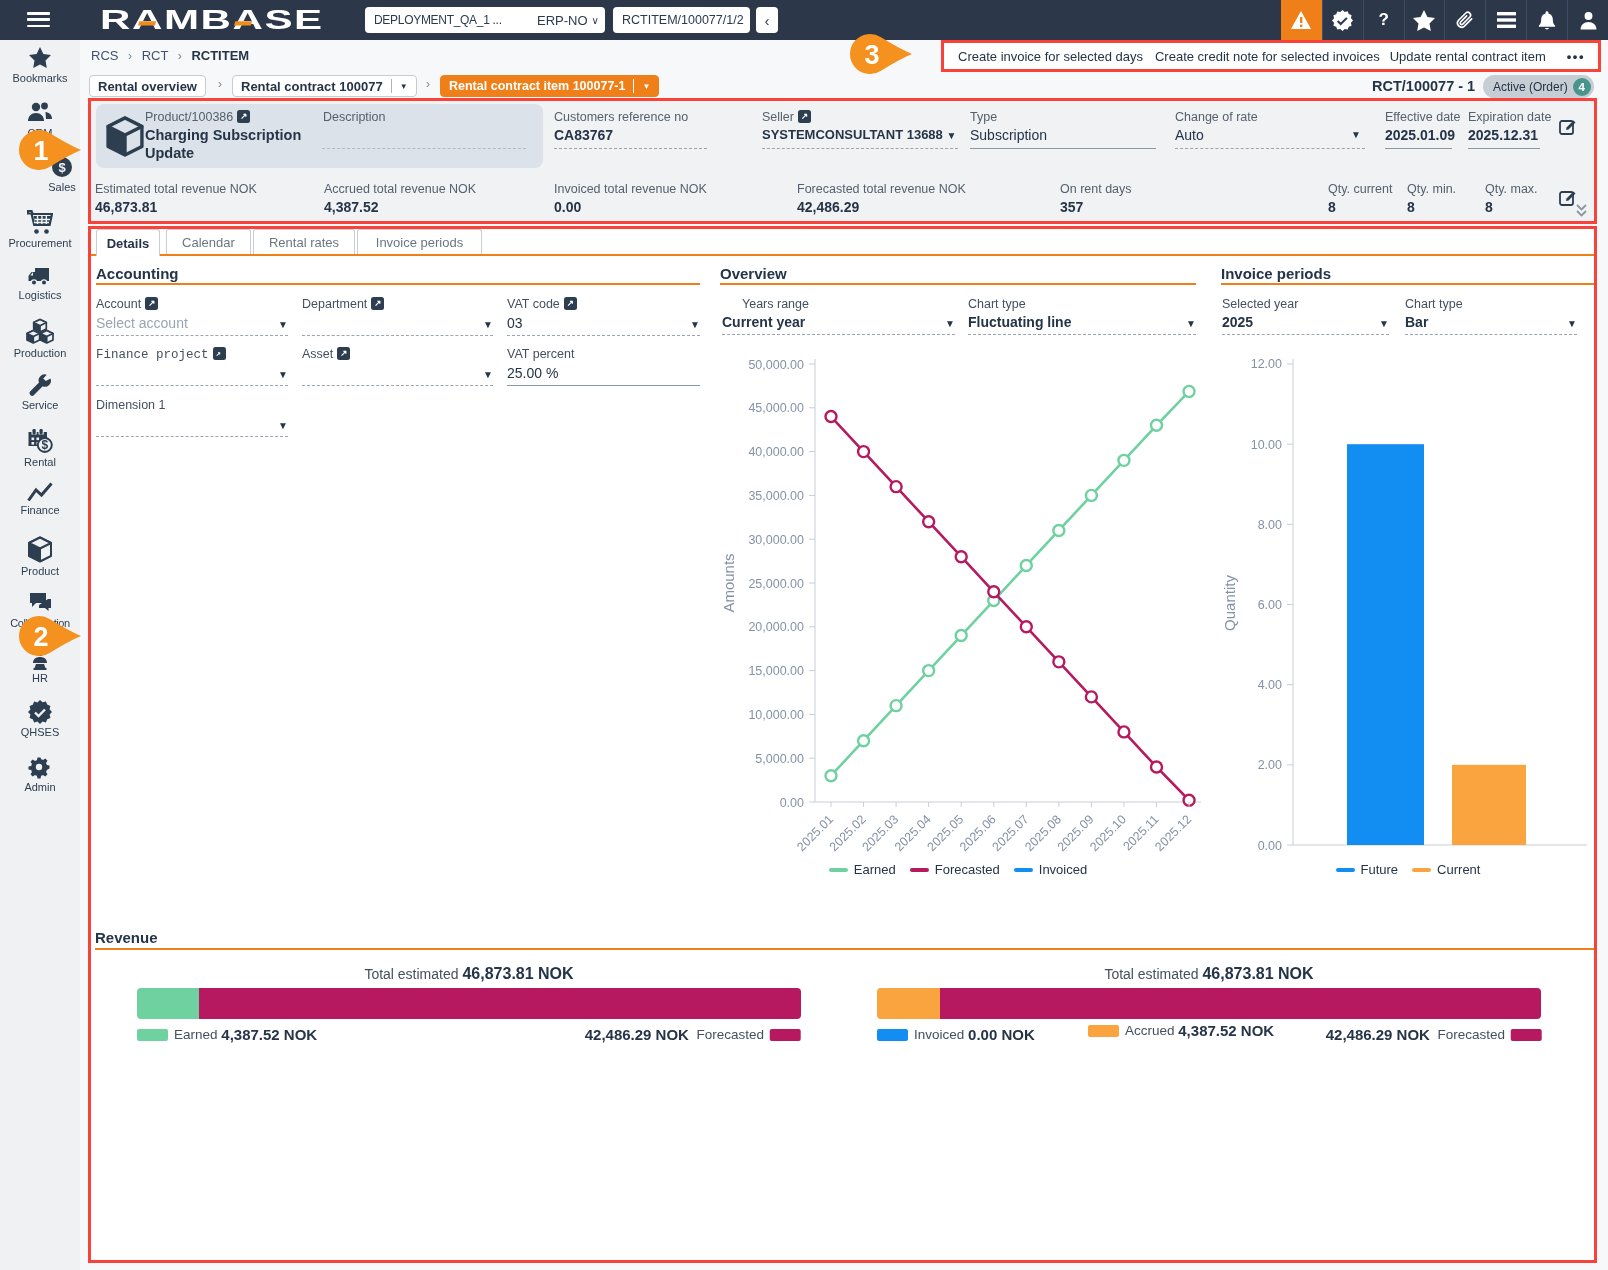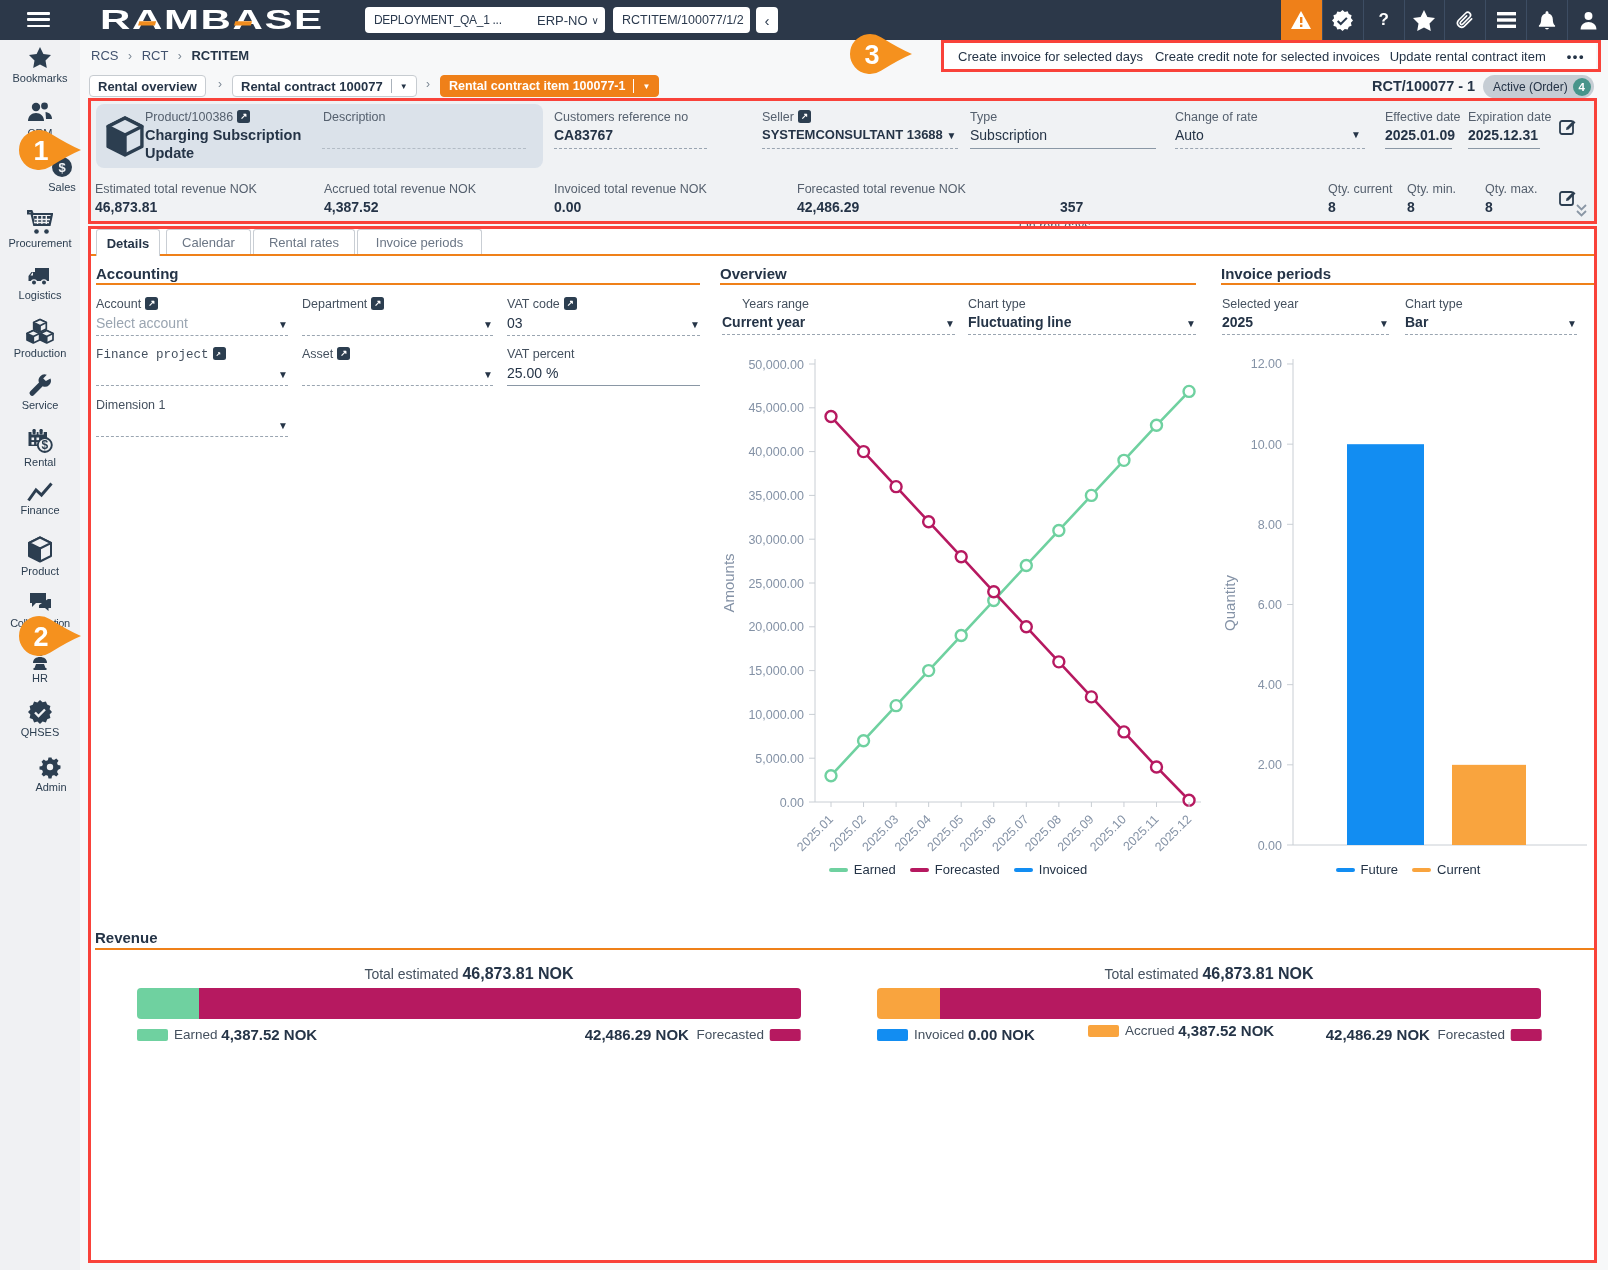--- a/index.html
+++ b/index.html
@@ -259,21 +259,21 @@
       </svg>
       <div class="lbl">HR</div>
     </div>
   <div class="side-item" style="top:660px;">
       <svg width="24" height="24" viewBox="0 0 24 24">
         <path d="M12 0l2.6 2.2 3.3-.8 1.3 3.2 3.2 1.3-.8 3.3L24 12l-2.4 2.6.8 3.3-3.2 1.3-1.3 3.2-3.3-.8L12 24l-2.6-2.4-3.3.8-1.3-3.2-3.2-1.3.8-3.3L0 12l2.4-2.6-.8-3.3 3.2-1.3 1.3-3.2 3.3.8z" fill="#2c3e50"></path>
         <path d="M7 12.5l3.5 3.5 6.5-6.5" stroke="#f0f1f3" stroke-width="2.4" fill="none"></path>
       </svg>
       <div class="lbl">QHSES</div>
     </div>
-  <div class="side-item" style="top:715px;margin-left:11px;">
+  <div class="side-item" style="top:715px;">
       <svg width="24" height="24" viewBox="0 0 24 24">
         <path d="M12 0l1.2 3.2 3.3-1 1.7 3 3.4.3-.3 3.4 3 1.7-1 3.3L24 15l... " fill="none"></path>
         <path d="M21.5 13.5v-3l-2.7-.6a7 7 0 0 0-.8-1.9l1.5-2.3-2.2-2.2-2.3 1.5a7 7 0 0 0-1.9-.8L12.5 2.5h-3l-.6 2.7a7 7 0 0 0-1.9.8L4.7 4.5 2.5 6.7 4 9a7 7 0 0 0-.8 1.9l-2.7.6v3l2.7.6c.2.7.4 1.3.8 1.9l-1.5 2.3 2.2 2.2 2.3-1.5c.6.4 1.2.6 1.9.8l.6 2.7h3l.6-2.7c.7-.2 1.3-.4 1.9-.8l2.3 1.5 2.2-2.2-1.5-2.3c.4-.6.6-1.2.8-1.9z" fill="#2c3e50"></path>
         <circle cx="11" cy="12" r="3.2" fill="#f0f1f3"></circle>
       </svg>
       <div class="lbl">Admin</div>
     </div>
 </div>
 
 <div style="position:absolute;left:943px;top:42px;width:653px;height:28px;background:#fff;"></div>
@@ -341,21 +341,21 @@
     </svg>
 
   <div class="flabel" style="position:absolute;left:4px;top:81px;">Estimated total revenue NOK</div>
   <div class="fval" style="position:absolute;left:4px;top:98px;">46,873.81</div>
   <div class="flabel" style="position:absolute;left:233px;top:81px;">Accrued total revenue NOK</div>
   <div class="fval" style="position:absolute;left:233px;top:98px;">4,387.52</div>
   <div class="flabel" style="position:absolute;left:463px;top:81px;">Invoiced total revenue NOK</div>
   <div class="fval" style="position:absolute;left:463px;top:98px;">0.00</div>
   <div class="flabel" style="position:absolute;left:706px;top:81px;">Forecasted total revenue NOK</div>
   <div class="fval" style="position:absolute;left:706px;top:98px;">42,486.29</div>
-  <div class="flabel" style="position:absolute;left:928px;top:81px;margin-top:37px;">On rent days</div>
+  <div class="flabel" style="position:absolute;left:969px;top:81px;">On rent days</div>
   <div class="fval" style="position:absolute;left:969px;top:98px;">357</div>
   <div class="flabel" style="position:absolute;left:1237px;top:81px;">Qty. current</div>
   <div class="fval" style="position:absolute;left:1237px;top:98px;">8</div>
   <div class="flabel" style="position:absolute;left:1316px;top:81px;">Qty. min.</div>
   <div class="fval" style="position:absolute;left:1316px;top:98px;">8</div>
   <div class="flabel" style="position:absolute;left:1394px;top:81px;">Qty. max.</div>
   <div class="fval" style="position:absolute;left:1394px;top:98px;">8</div>
   <svg style="position:absolute;left:1468px;top:88px;" width="19" height="19" viewBox="0 0 19 19">
       <rect x="1" y="3" width="13" height="13" rx="2" fill="none" stroke="#2c3e50" stroke-width="1.8"></rect>
       <path d="M7 12l2.5-.6 7-7-2-2-7 7z" fill="#2c3e50"></path>

